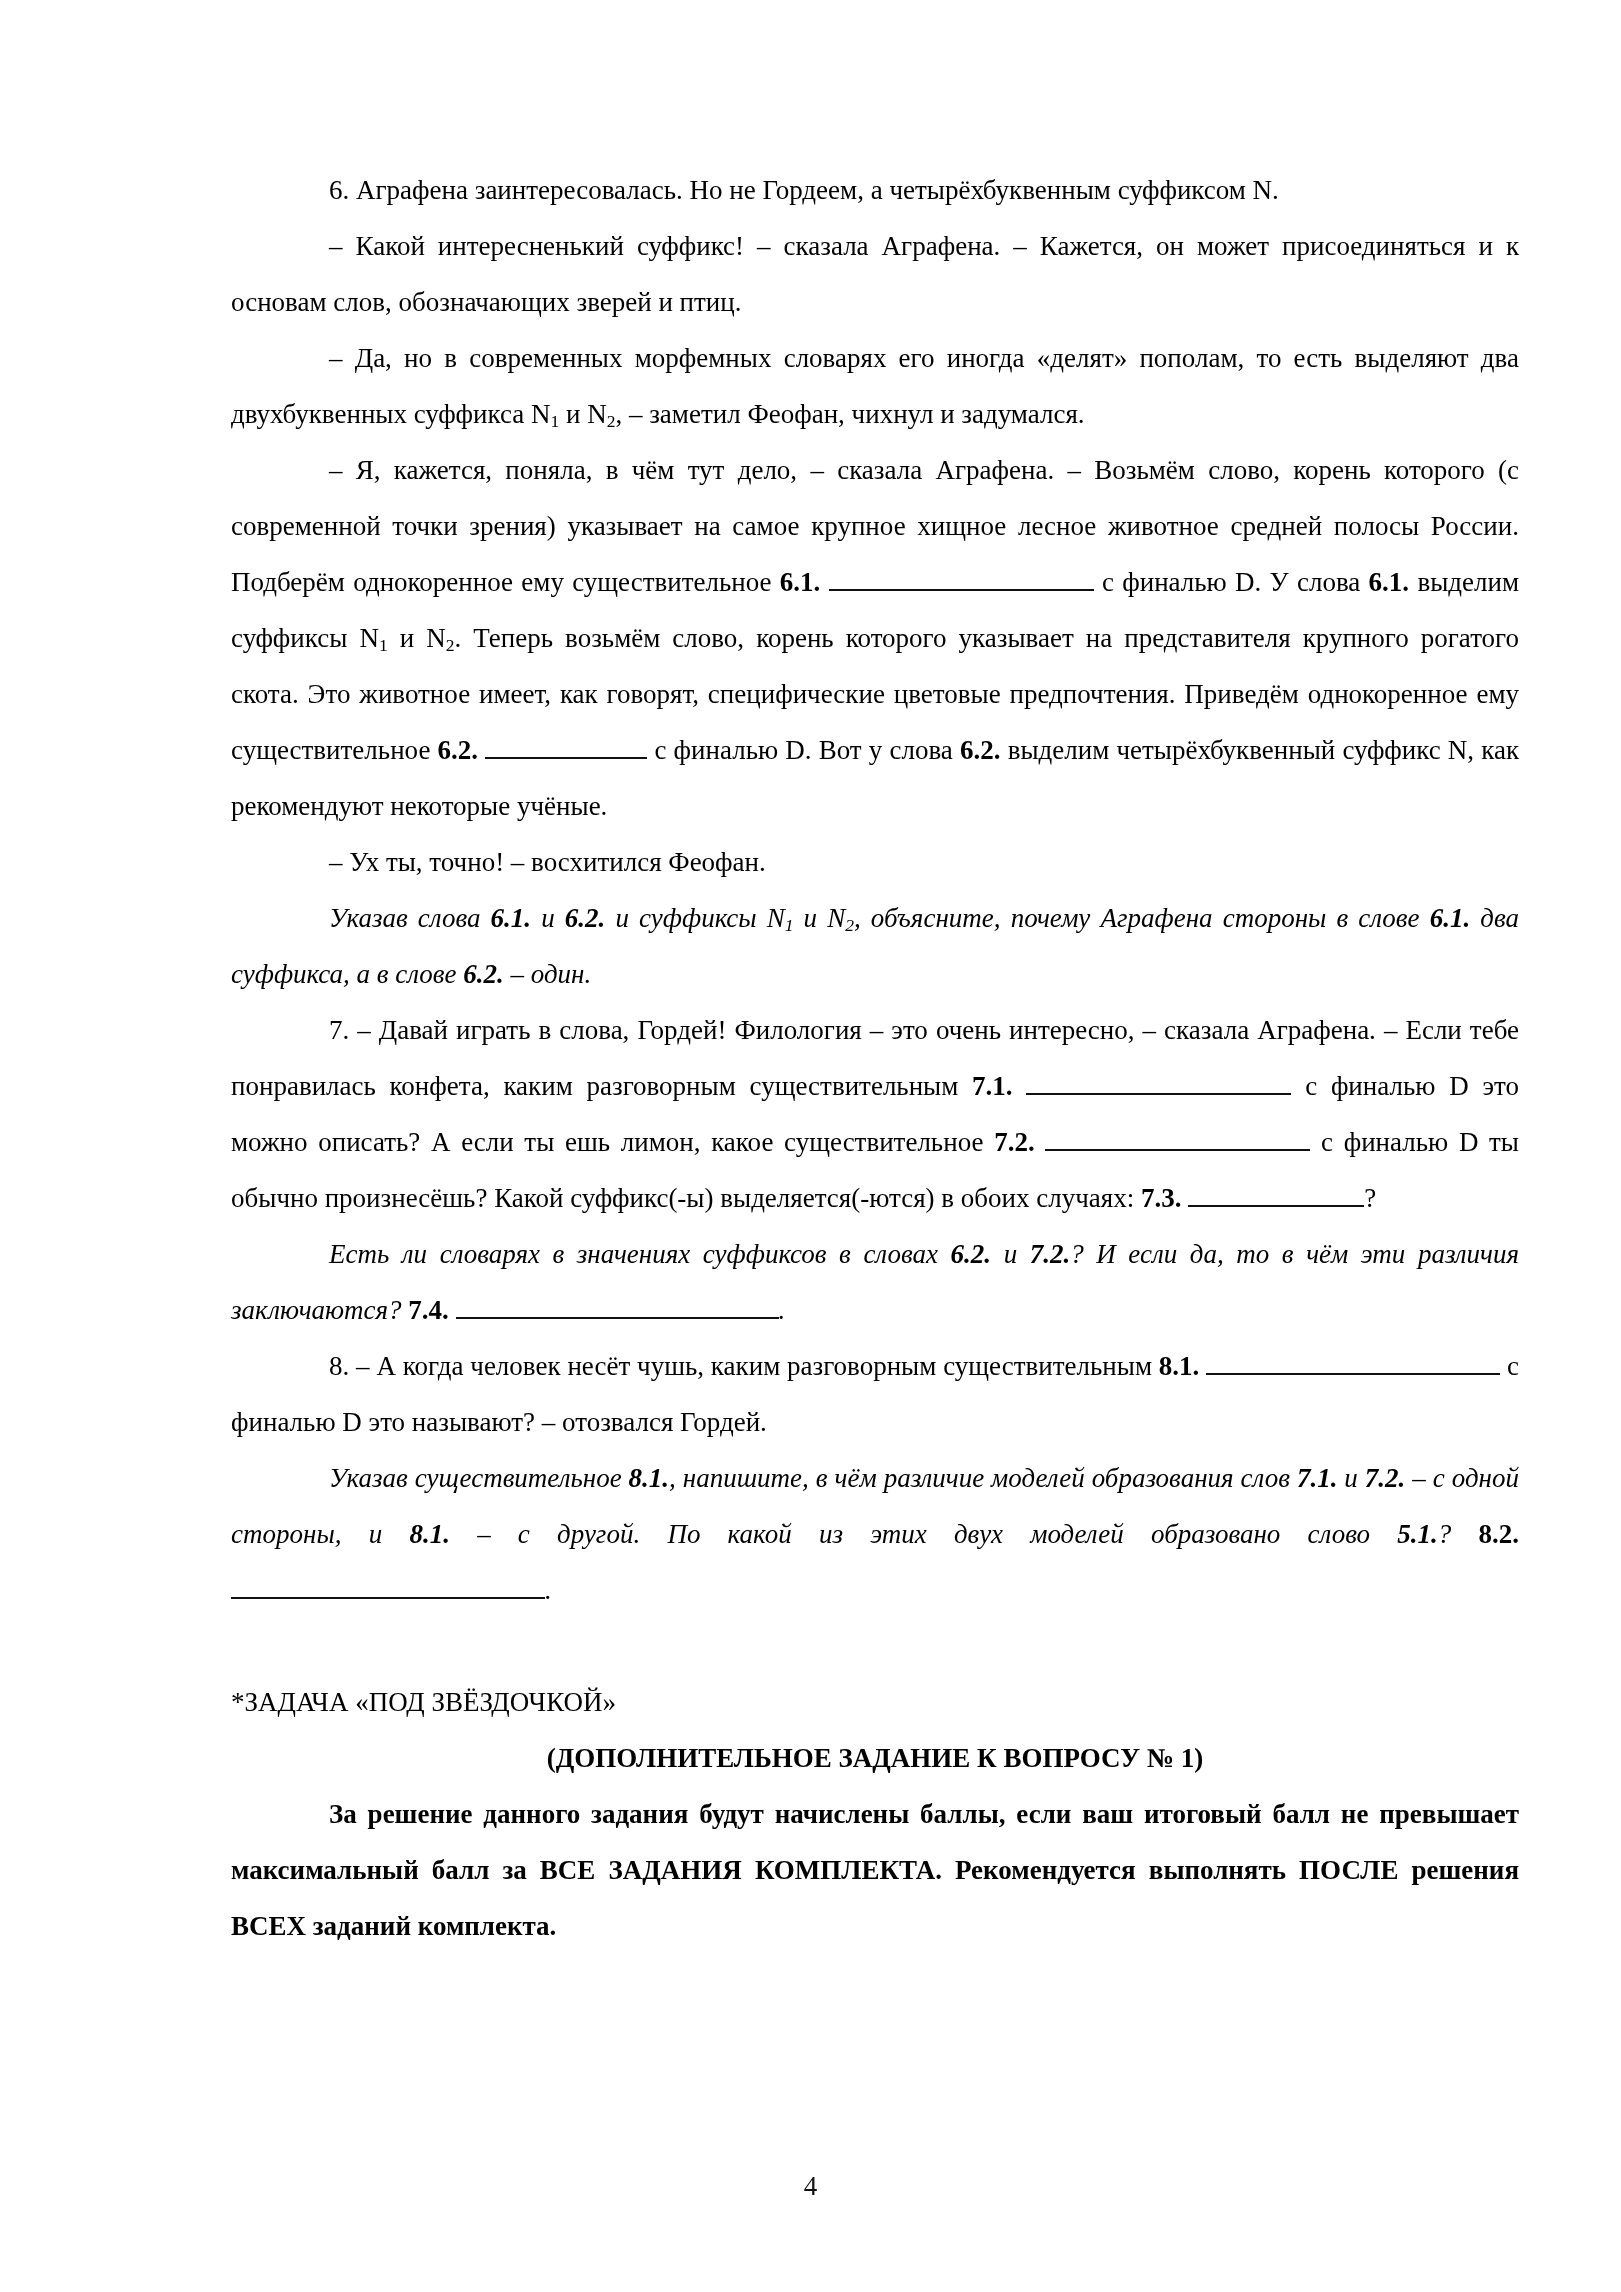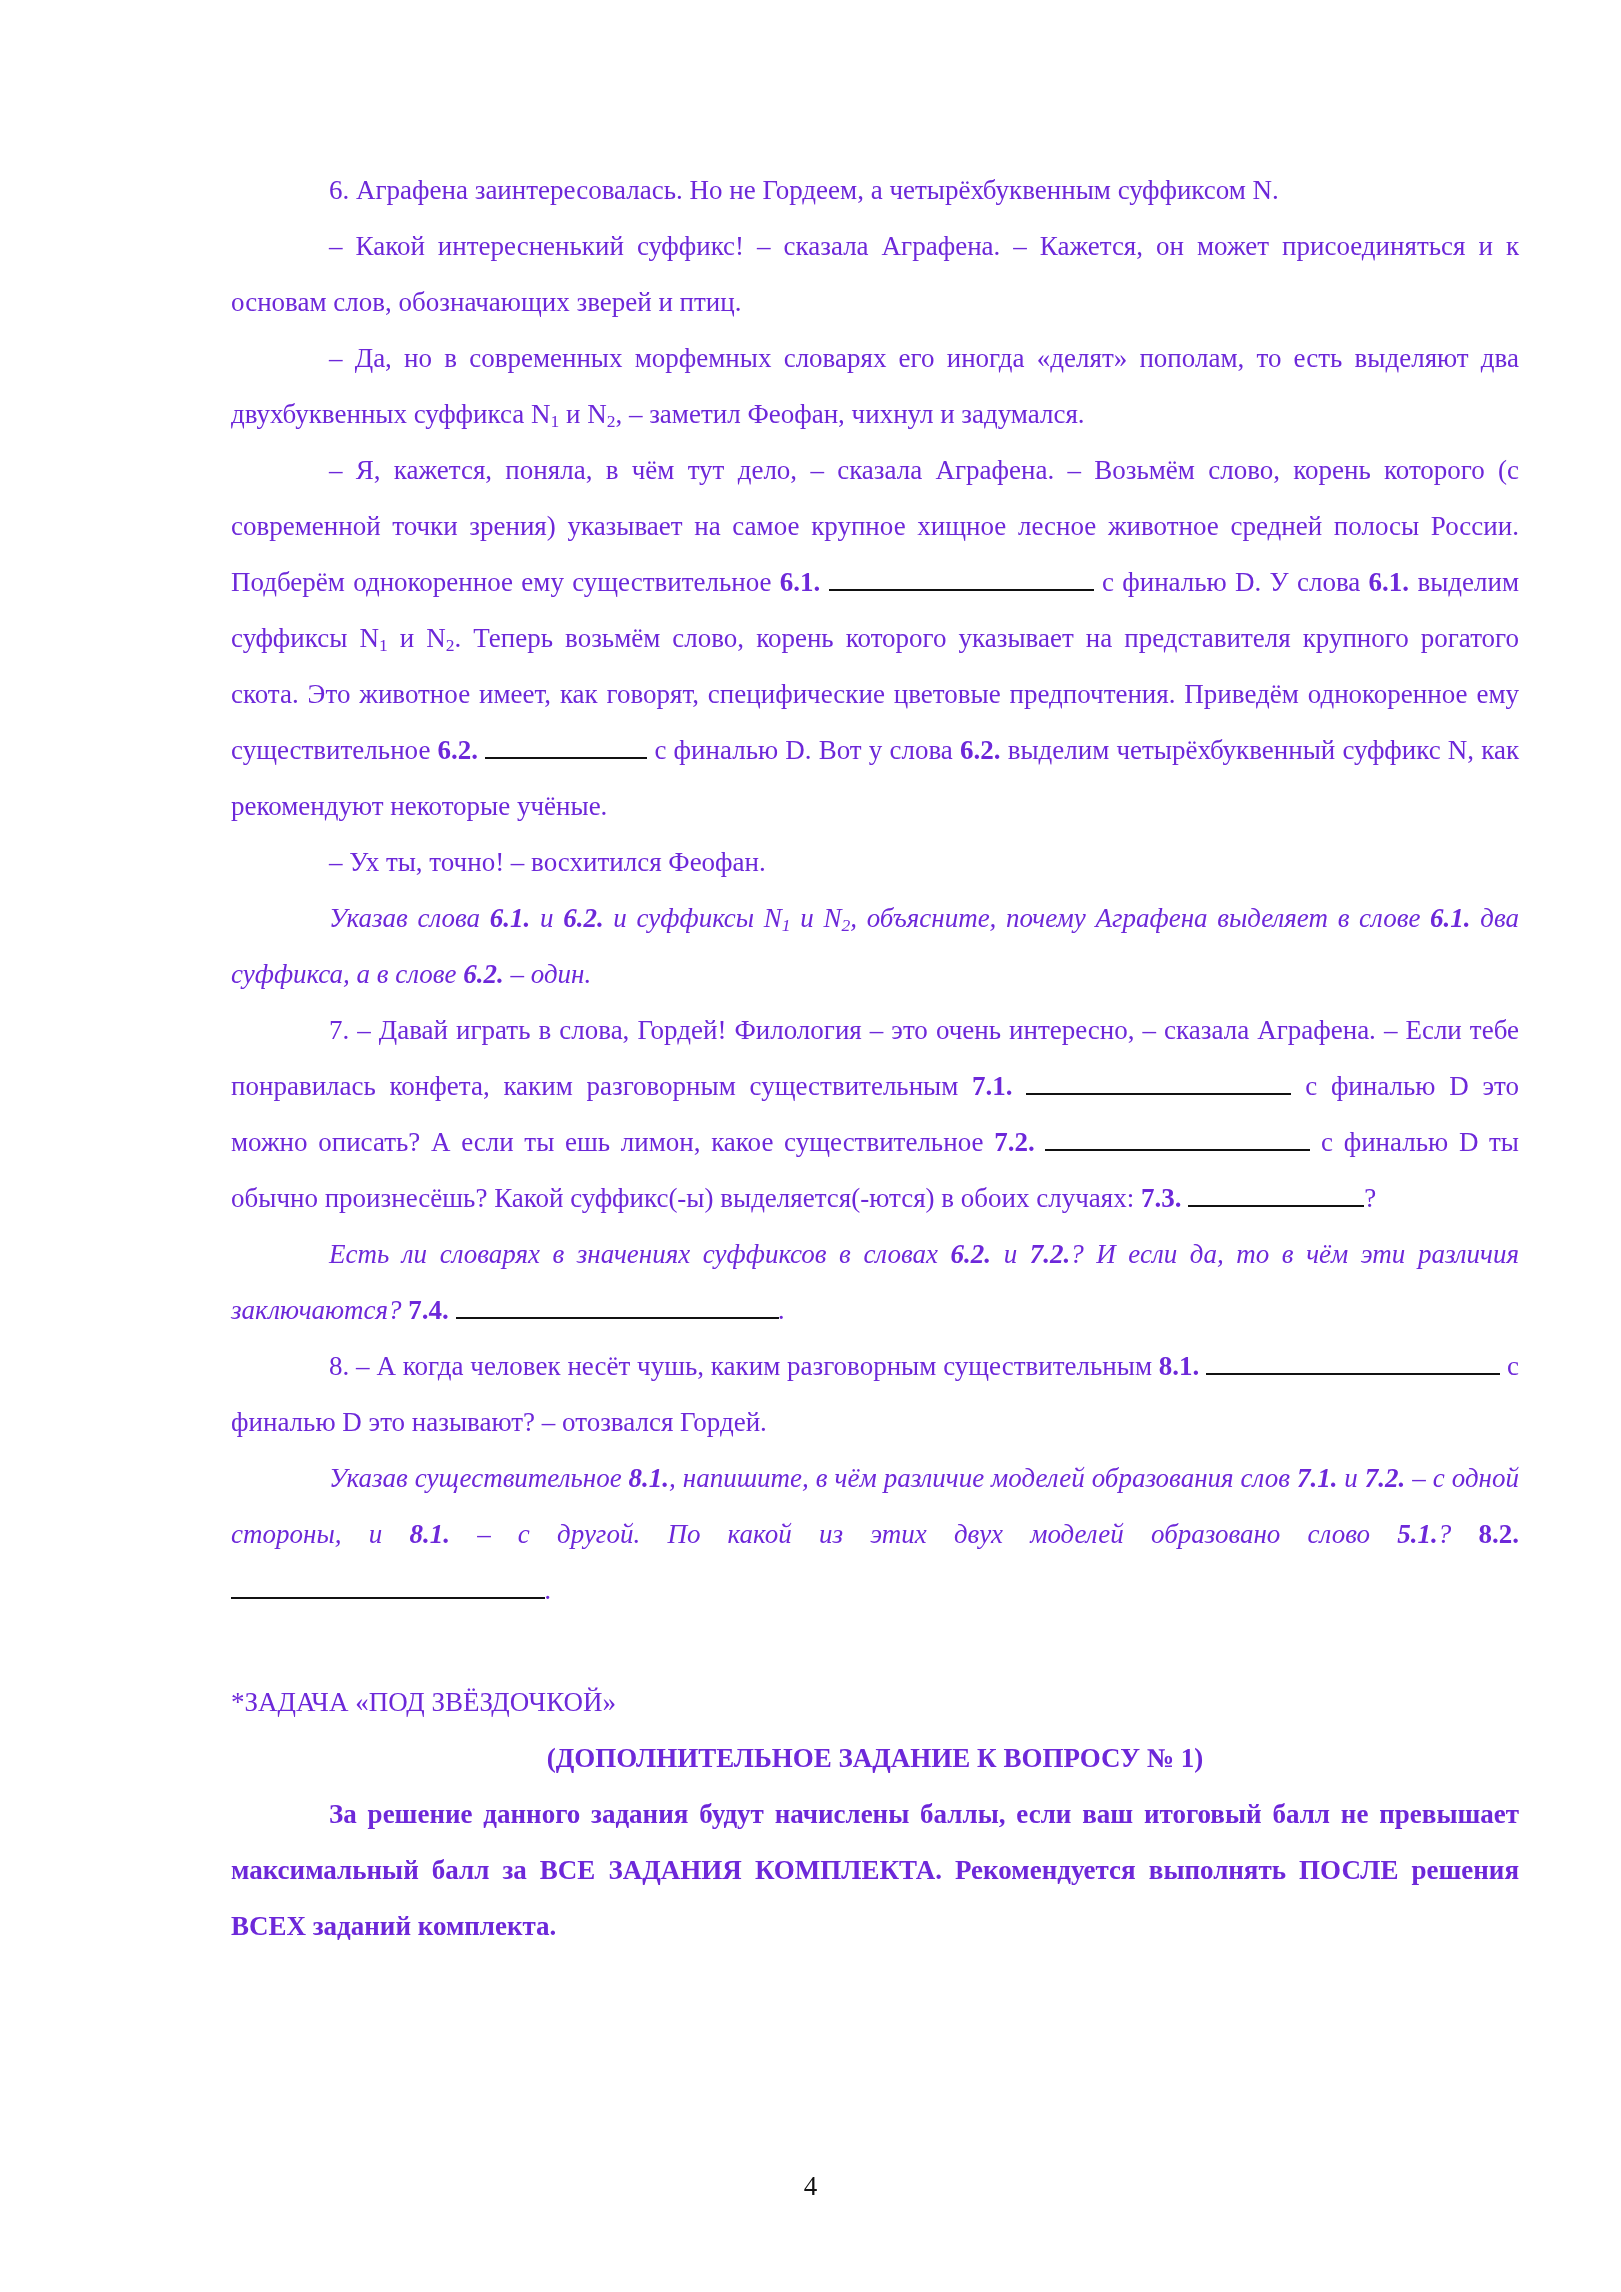--- a/index.html
+++ b/index.html
@@ -1,20 +1,20 @@
 <!DOCTYPE html>
 <html><head>
 <meta charset="utf-8">
 <style>
   html, body { margin:0; padding:0; background:#ffffff; }
   body { width:1621px; height:2293px; position:relative; overflow:hidden; }
   .page {
     position:absolute; left:231px; top:162px; width:1288px;
     font-family:"Liberation Serif", "DejaVu Serif", serif;
-    font-size:27px; line-height:56px; color:#6d28d9;
+    font-size:27px; line-height:56px; color:#000000;
   }
   p { margin:0; text-align:justify; }
   .ind { text-indent:98px; }
   .it { font-style:italic; }
   b { font-weight:bold; }
   .blank { display:inline-block; border-bottom:2px solid #111; height:21.6px; vertical-align:baseline; }
   .b-l { width:265px; }
   .b-m { width:162px; }
   .b-s { width:176px; }
   .b-xl { width:353px; }
@@ -34,21 +34,21 @@
 
   <p class="ind">– Какой интересненький суффикс! – сказала Аграфена. – Кажется, он может присоединяться и к основам слов, обозначающих зверей и птиц.</p>
 
   <p class="ind"><span>– Да, но в современных морфемных словарях его иногда «делят» пополам, то есть выделяют два двухбуквенных суффикса N</span><sub>1</sub><span> и N</span><sub>2</sub><span>, – заметил Феофан, чихнул и задумался.</span></p>
 
 
   <p class="ind"><span>– Я, кажется, поняла, в чём тут дело, – сказала Аграфена. – Возьмём слово, корень которого (с современной точки зрения) указывает на самое крупное хищное лесное животное средней полосы России. Подберём однокоренное ему существительное </span><b>6.1.</b> <span class="blank b-l"></span><span> с финалью D. У слова </span><b>6.1.</b><span> выделим суффиксы N</span><sub>1</sub><span> и N</span><sub>2</sub><span>. Теперь возьмём слово, корень которого указывает на представителя крупного рогатого скота. Это животное имеет, как говорят, специфические цветовые предпочтения. Приведём однокоренное ему существительное </span><b>6.2.</b> <span class="blank b-m"></span><span> с финалью D. Вот у слова </span><b>6.2.</b><span> выделим четырёхбуквенный суффикс N, как рекомендуют некоторые учёные.</span></p>
 
   <p class="ind">– Ух ты, точно! – восхитился Феофан.</p>
 
-  <p class="ind it"><span>Указав слова </span><b>6.1.</b><span> и </span><b>6.2.</b><span> и суффиксы N</span><sub>1</sub><span> и N</span><sub>2</sub><span>, объясните, почему Аграфена выделяет в слове </span><b>6.1.</b><span> два суффикса, а в слове </span><b>6.2.</b><span> – один.</span></p>
+  <p class="ind it"><span>Указав слова </span><b>6.1.</b><span> и </span><b>6.2.</b><span> и суффиксы N</span><sub>1</sub><span> и N</span><sub>2</sub><span>, объясните, почему Аграфена стороны в слове </span><b>6.1.</b><span> два суффикса, а в слове </span><b>6.2.</b><span> – один.</span></p>
 
   <p class="ind"><span>7. – Давай играть в слова, Гордей! Филология – это очень интересно, – сказала Аграфена. – Если тебе понравилась конфета, каким разговорным существительным </span><b>7.1.</b> <span class="blank b-l"></span><span> с финалью D это можно описать? А если ты ешь лимон, какое существительное </span><b>7.2.</b> <span class="blank b-l"></span><span> с финалью D ты обычно произнесёшь? Какой суффикс(-ы) выделяется(-ются) в обоих случаях: </span><b>7.3.</b> <span class="blank b-s"></span><span>?</span></p>
 
   <p class="ind it"><span>Есть ли словарях в значениях суффиксов в словах </span><b>6.2.</b><span> и </span><b>7.2.</b><span>? И если да, то в чём эти различия заключаются? </span><b style="font-style:normal">7.4.</b> <span class="blank b-xl" style="width:323px"></span><span>.</span></p>
 
   <p class="ind"><span>8. – А когда человек несёт чушь, каким разговорным существительным </span><b>8.1.</b> <span class="blank b-xl" style="width:294px"></span><span> с финалью D это называют? – отозвался Гордей.</span></p>
 
   <p class="ind it"><span>Указав существительное </span><b>8.1.</b><span>, напишите, в чём различие моделей образования слов </span><b>7.1.</b><span> и </span><b>7.2.</b><span> – с одной стороны, и </span><b>8.1.</b><span> – с другой. По какой из этих двух моделей образовано слово </span><b>5.1.</b><span>? </span><b style="font-style:normal">8.2.</b> <span class="blank" style="width:314px"></span><span>.</span></p>
 
   <p class="h1">*ЗАДАЧА «ПОД ЗВЁЗДОЧКОЙ»</p>

